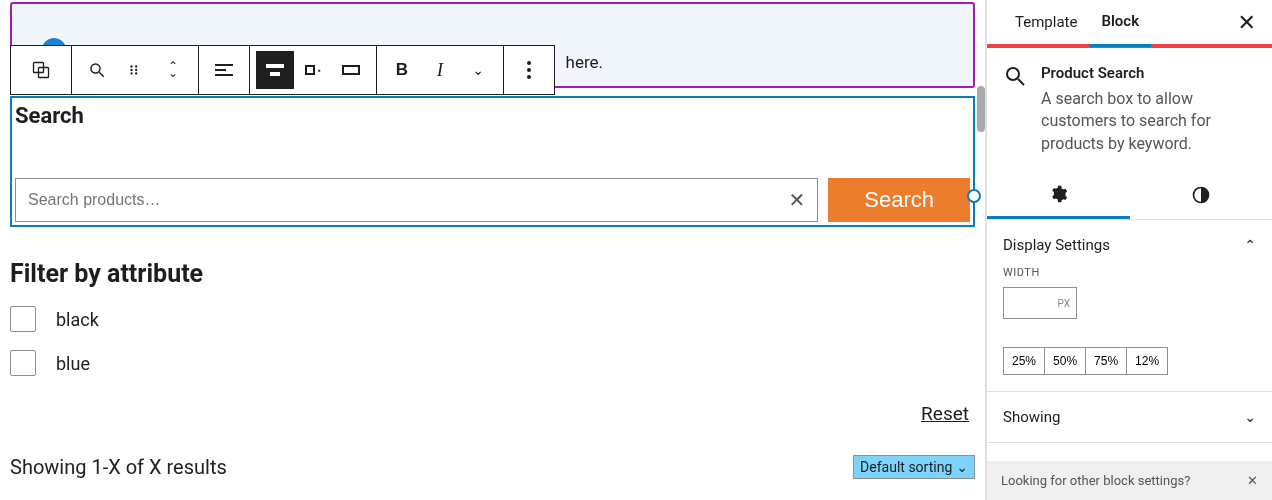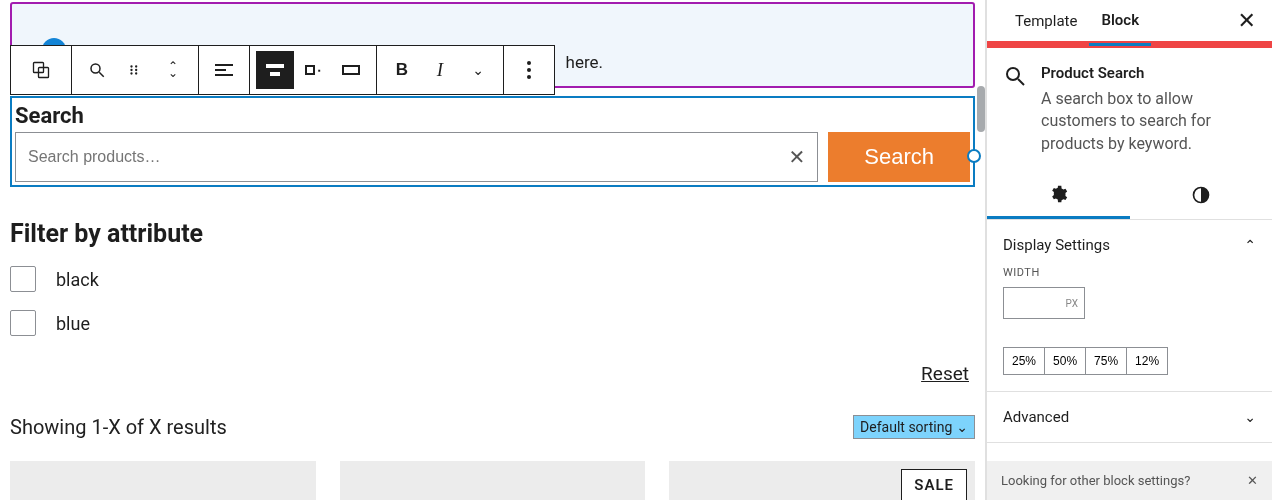--- a/index.html
+++ b/index.html
@@ -27,21 +27,21 @@
   .panel-btn { width:18px; display:inline-flex; flex-direction:column; gap:4px; align-items:center;}
   .panel-btn .bar { width:100%; height:4px; background:#fff;}
   .panel-btn .bar2{ width:60%; height:4px; background:#fff;}
   .inside-btn{ display:inline-flex; align-items:center; gap:3px;}
   .inside-btn .bbox{ width:10px; height:10px; border:2px solid #1e1e1e; }
   .outside-btn{ width:18px; height:10px; border:2px solid #1e1e1e; display:inline-block;}
 
   
   .search-block { border: 2px solid #0a7cc2; margin-top: 8px; padding: 1px; position: relative; }
   .search-label { font-size: 22px; font-weight: 700; padding: 4px 2px; }
-  .search-row { display: flex; gap: 10px; padding: 0 2px 2px; align-items: stretch; height: 52px; }
+  .search-row { display: flex; gap: 10px; padding: 0 2px 2px; align-items: stretch; height: 46px; margin-top: 46px; }
   .search-input-wrap { flex: 1; border: 1px solid #8c8f94; display: flex; align-items: center; padding: 0 12px; background: #fff; justify-content: space-between; }
   .search-input-wrap input { border: none; outline: none; font-size: 16px; width: 90%; color: #555; }
   .clear-x { color: #555; font-size: 20px; cursor: pointer; }
   .search-button { background: #ec7d2d; border: none; color: #fff; font-size: 22px; padding: 0 36px; cursor: pointer; }
   .resize-handle { position: absolute; right: -8px; bottom: 22px; width: 14px; height: 14px; border: 2px solid #0a7cc2; border-radius: 50%; background: #fff; }
 
   
   .filter-title { font-size: 25px; font-weight: 700; margin-top: 32px; }
   .checkbox-row { display: flex; align-items: center; gap: 20px; margin-top: 18px; }
   .checkbox-row .box { width: 26px; height: 26px; border: 1px solid #8c8f94; border-radius: 2px; }
@@ -52,38 +52,38 @@
   .results-row { display: flex; justify-content: space-between; align-items: center; margin-top: 30px; }
   .results-text { font-size: 20px; color: #222; }
   .sorting { border: 1px solid #8c8f94; padding: 3px 6px; font-size: 14px; color: #1e1e1e; background: #7dd3fc; display: flex; align-items: center; gap: 4px; }
 
   .products { display: flex; gap: 24px; margin-top: 22px; }
   .product { flex: 1; height: 60px; background: #ececec; position: relative; }
   .sale-badge { position: absolute; top: 8px; right: 8px; border: 1px solid #1e1e1e; background: #fff; padding: 6px 12px; font-size: 15px; font-weight: 600; letter-spacing: 1px; }
 
   
   .sidebar { width: 286px; border-left: 1px solid #e0e0e0; display: flex; flex-direction: column; font-size: 14px; color: #1e1e1e; position: relative; }
-  .tabbar { display: flex; align-items: center; height: 48px; border-bottom: 7px solid #ef4444; padding: 0 8px 0 16px; }
+  .tabbar { display: flex; align-items: center; height: 48px; border-bottom: 4px solid #ef4444; padding: 0 8px 0 16px; }
   .tab { padding: 14px 12px; font-size: 15px; color: #1e1e1e; cursor: pointer; }
   .tab.active { font-weight: 600; border-bottom: 3px solid #0a7cc2; margin-bottom: -1px; }
   .close-side { margin-left: auto; font-size: 22px; cursor: pointer; padding: 4px 8px; }
 
   .block-card { display: flex; gap: 14px; padding: 16px; }
   .block-card svg { flex-shrink: 0; }
   .block-card h3 { font-size: 15px; font-weight: 600; }
   .block-card p { font-size: 16px; color: #555; margin-top: 6px; line-height: 1.4; }
 
   .subtabs { display: flex; border-bottom: 1px solid #e0e0e0; }
   .subtab { flex: 1; height: 48px; display: flex; align-items: center; justify-content: center; cursor: pointer; }
   .subtab.active { border-bottom: 3px solid #0a7cc2; margin-bottom: -1px; }
 
   .panel-section { padding: 16px; border-bottom: 1px solid #e0e0e0; }
   .section-head { display: flex; justify-content: space-between; align-items: center; font-size: 15px; cursor: pointer; }
   .field-label { font-size: 11px; color: #555; letter-spacing: 0.5px; margin-top: 12px; }
-  .width-input { margin-top: 8px; width: 82px; height: 32px; border: 1px solid #8c8f94; display: flex; align-items: center; justify-content: flex-end; padding-right: 6px; font-size: 10px; color: #888; }
+  .width-input { margin-top: 8px; width: 74px; height: 32px; border: 1px solid #8c8f94; display: flex; align-items: center; justify-content: flex-end; padding-right: 6px; font-size: 10px; color: #888; }
   .width-presets { display: flex; gap: 0; margin-top: 28px; }
   .width-presets button { border: 1px solid #8c8f94; background: #fff; font-size: 12px; padding: 6px 8px; cursor: pointer; margin-left: -1px; }
   .width-presets button:first-child{ margin-left:0; }
 
   .footer-notice { background: #f0f0f0; padding: 12px 14px; font-size: 13px; color: #555; display: flex; align-items: center; justify-content: space-between; margin-top: auto; }
 
   .chev { font-size: 14px; }
 </style>
 </head>
 <body>
@@ -258,21 +258,21 @@
       <div class="width-presets">
         <button>25%</button>
         <button>50%</button>
         <button>75%</button>
         <button>12%</button>
       </div>
     </div>
 
     <div class="panel-section">
       <div class="section-head">
-        <span>Advanced</span>
+        <span>Showing</span>
         <span class="chev">⌄</span>
       </div>
     </div>
 
     <div class="footer-notice">
       <span>Looking for other block settings?</span>
       <span>✕</span>
     </div>
   </div>
 </div>

